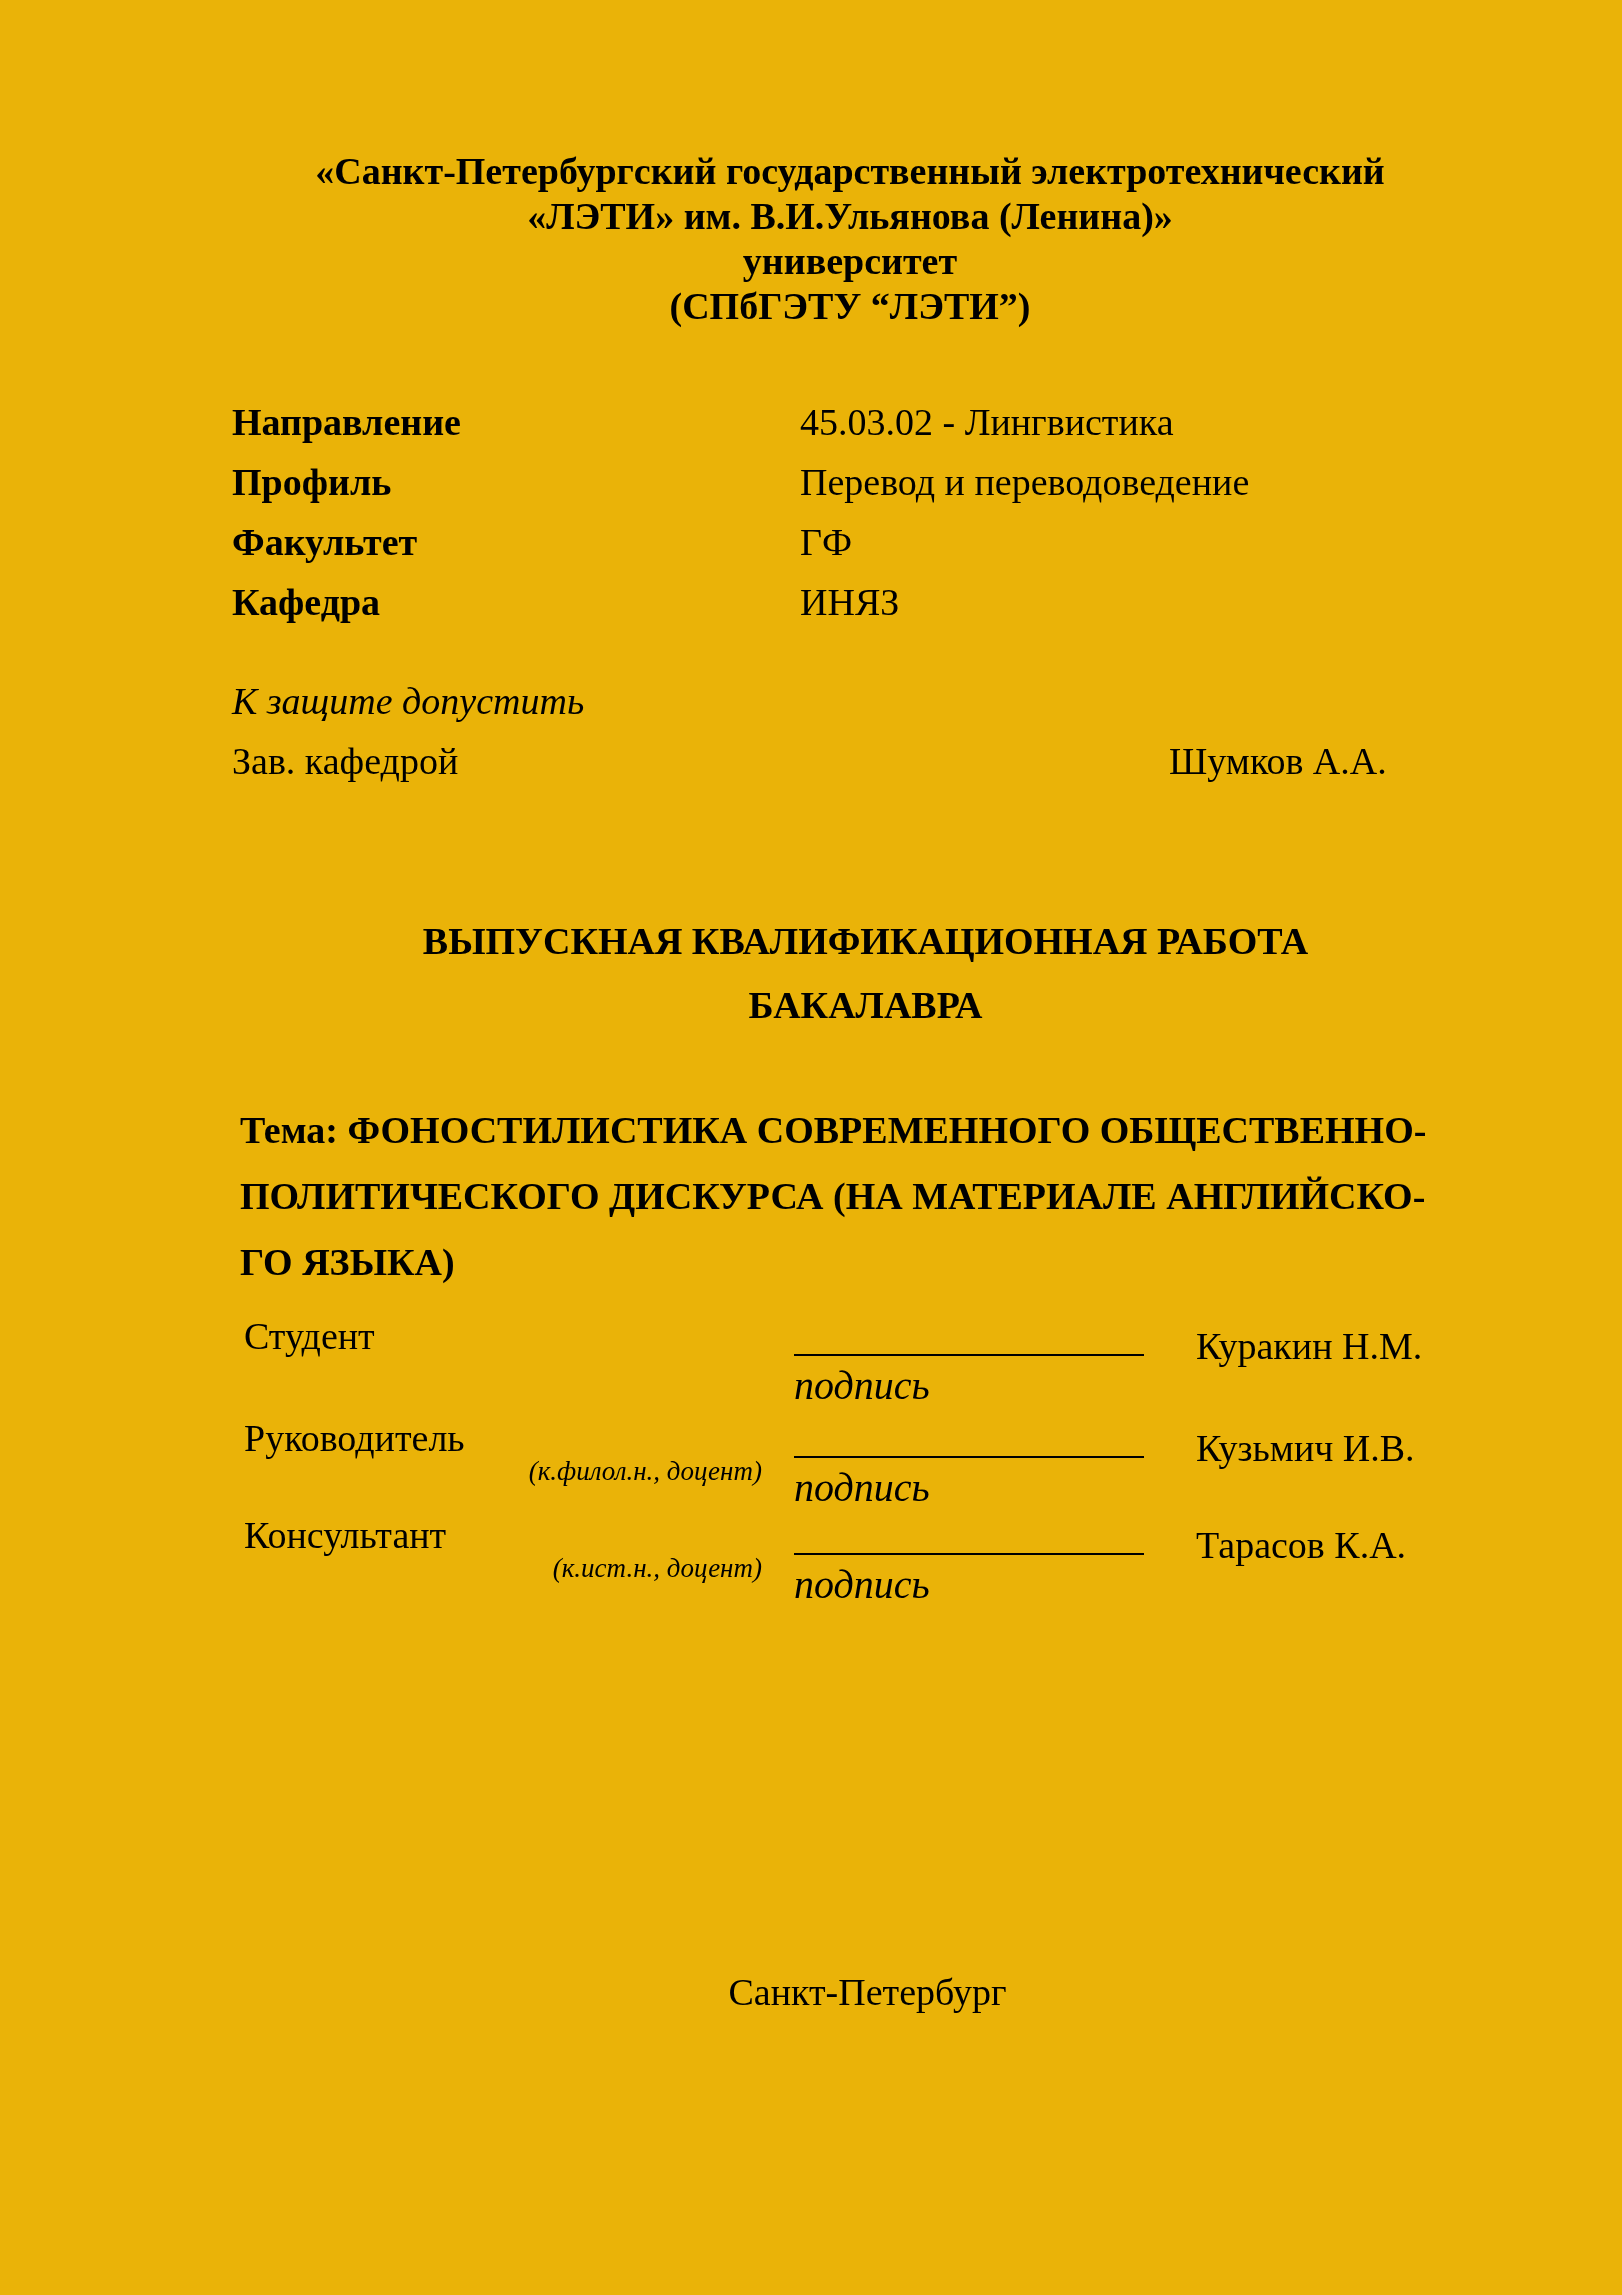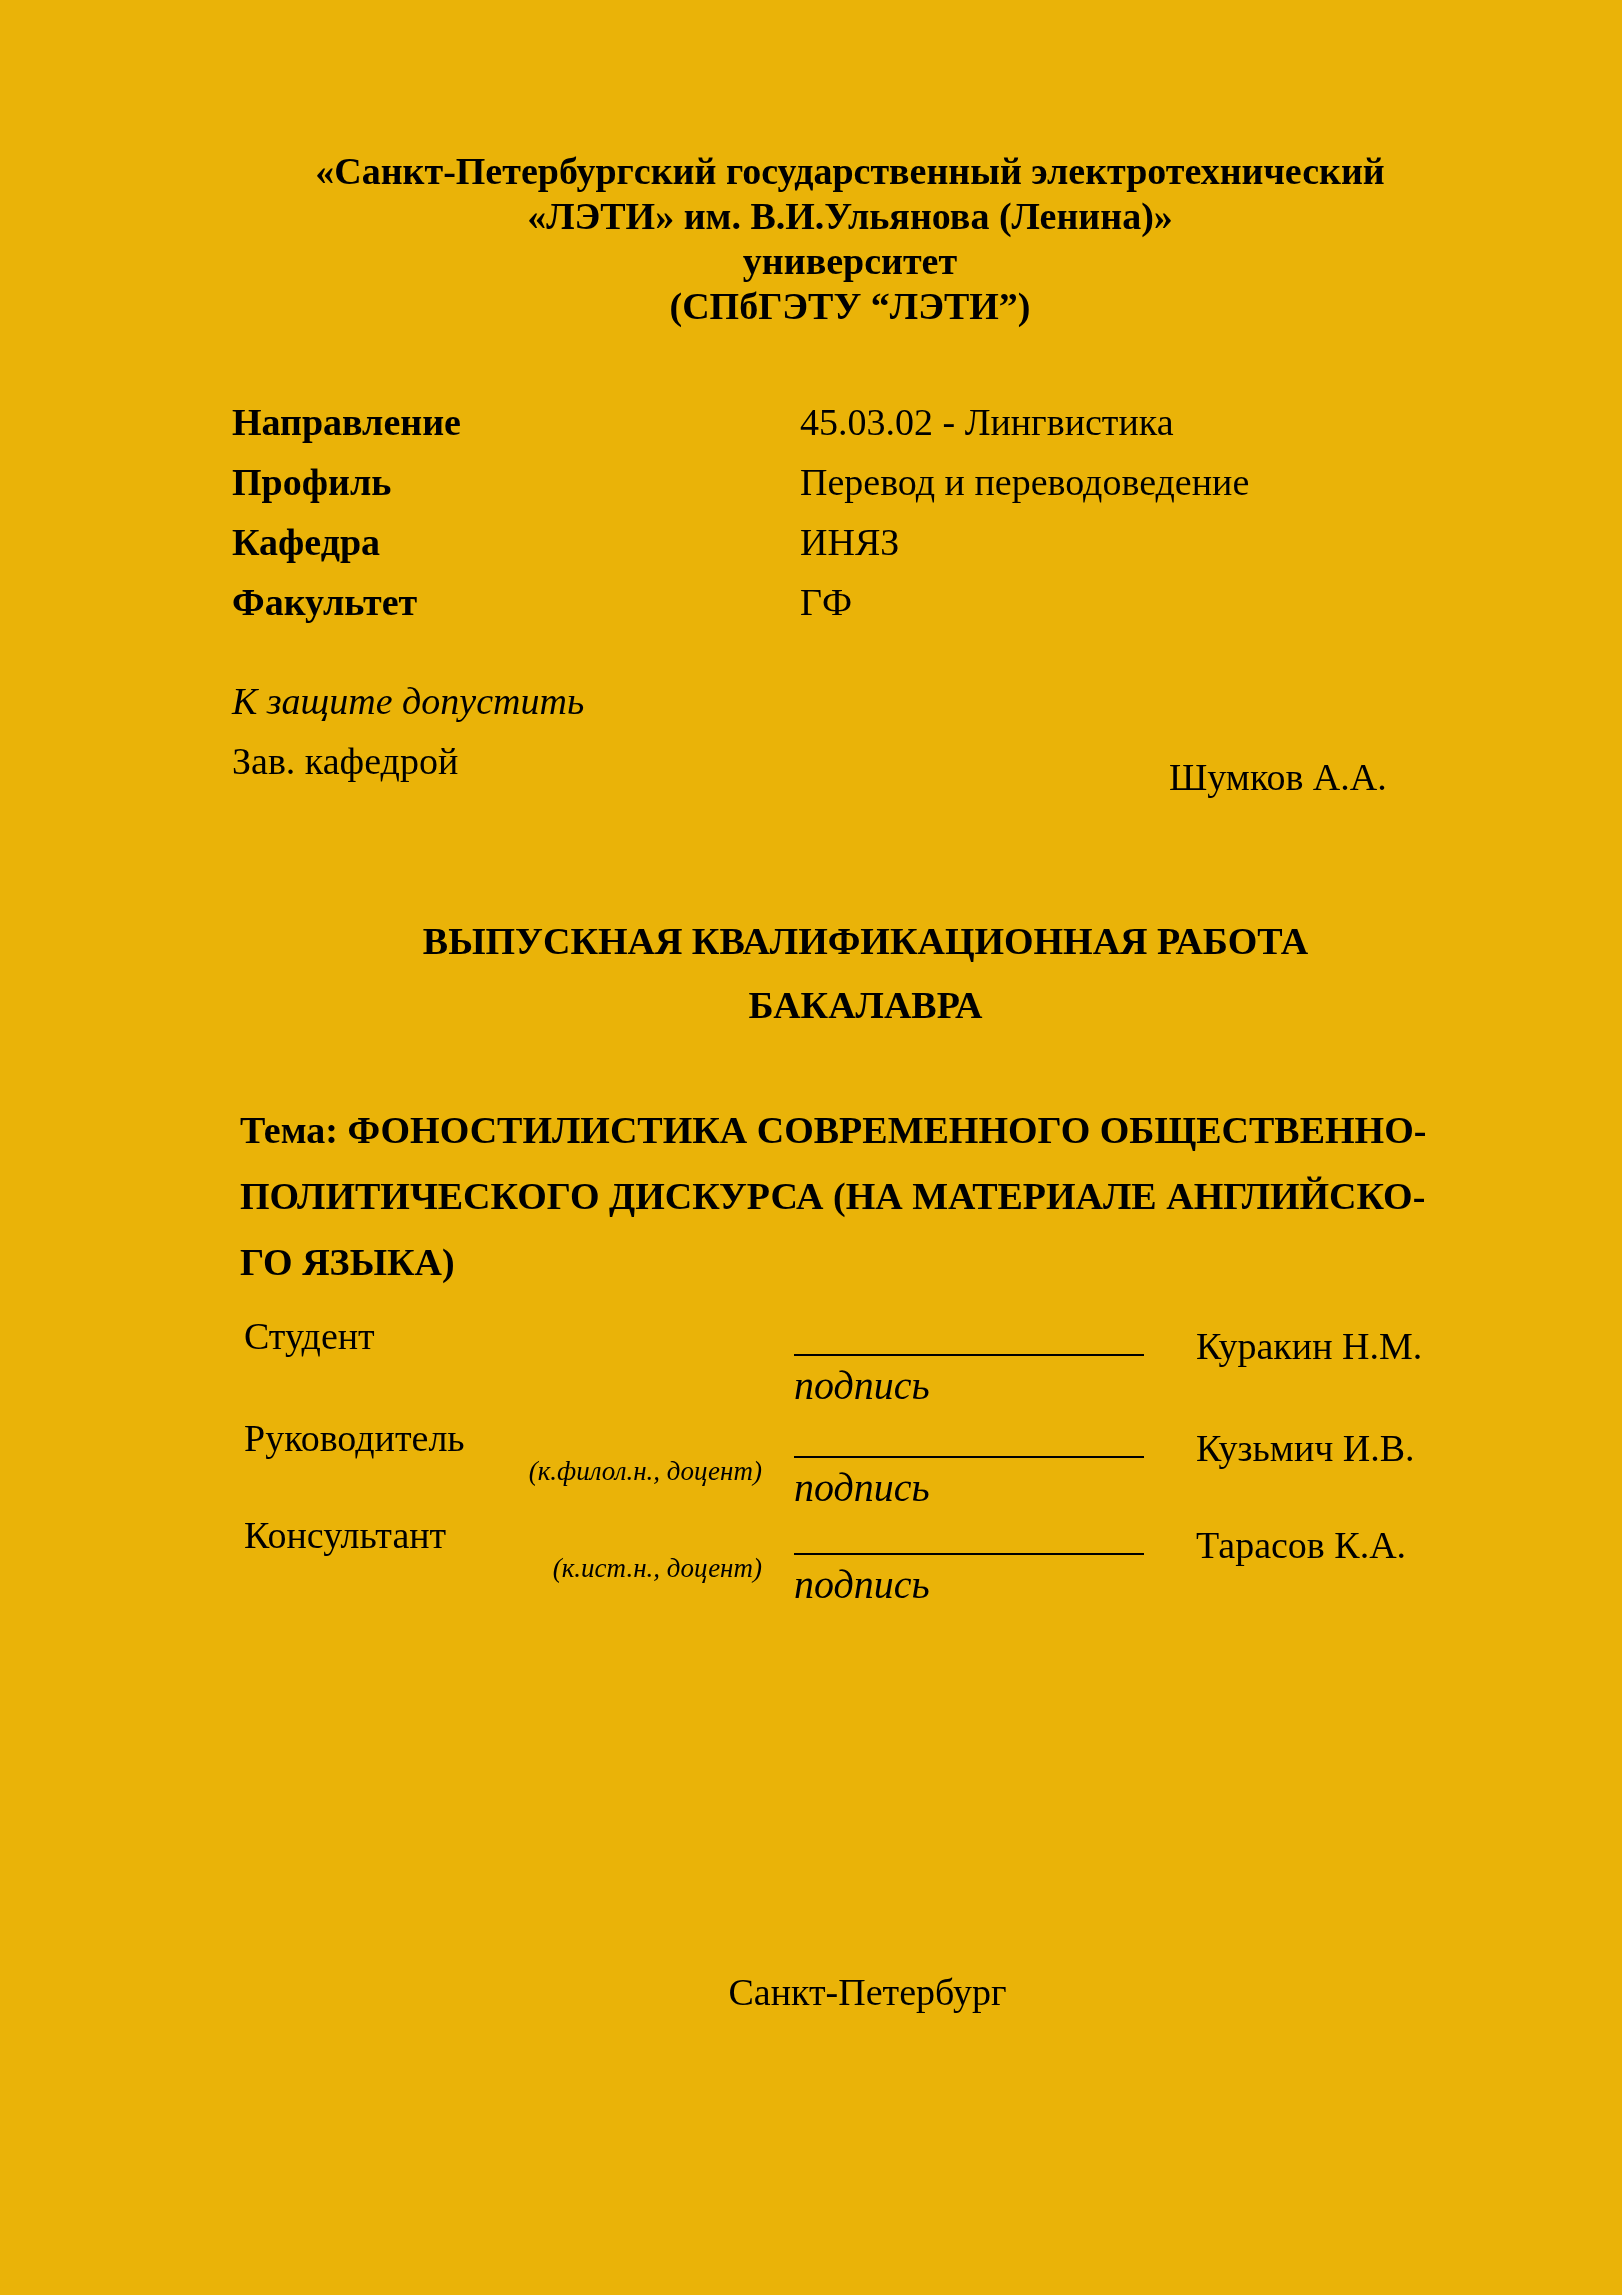--- a/index.html
+++ b/index.html
@@ -27,21 +27,21 @@
   .field-row { display: flex; line-height: 60px; }
   .field-label { width: 568px; font-weight: bold; flex: 0 0 auto; }
   .field-value { flex: 1 1 auto; }
   
   .admit-permit {
     margin-top: 39px;
     line-height: 60px;
     font-style: italic;
   }
   .admit-row { position: relative; line-height: 60px; }
-  .admit-name { position: absolute; left: 937px; top: 16px; }
+  .admit-name { position: absolute; left: 937px; top: 0; }
   
   .work-title {
     margin-top: 118px;
     text-align: center;
     font-weight: bold;
     line-height: 64px;
     padding-left: 31px;
   }
   .work-title div { white-space: nowrap; }
   
@@ -100,26 +100,26 @@
   <div class="fields">
     <div class="field-row">
       <div class="field-label">Направление</div>
       <div class="field-value">45.03.02 - Лингвистика</div>
     </div>
     <div class="field-row">
       <div class="field-label">Профиль</div>
       <div class="field-value">Перевод и переводоведение</div>
     </div>
     <div class="field-row">
+      <div class="field-label">Факультет</div>
+      <div class="field-value">ГФ</div>
+    </div>
+    <div class="field-row">
       <div class="field-label">Кафедра</div>
       <div class="field-value">ИНЯЗ</div>
-    </div>
-    <div class="field-row">
-      <div class="field-label">Факультет</div>
-      <div class="field-value">ГФ</div>
     </div>
   </div>
 
   <div class="admit-permit">К защите допустить</div>
   <div class="admit-row">
     <span>Зав. кафедрой</span>
     <span class="admit-name">Шумков А.А.</span>
   </div>
 
   <div class="work-title">

